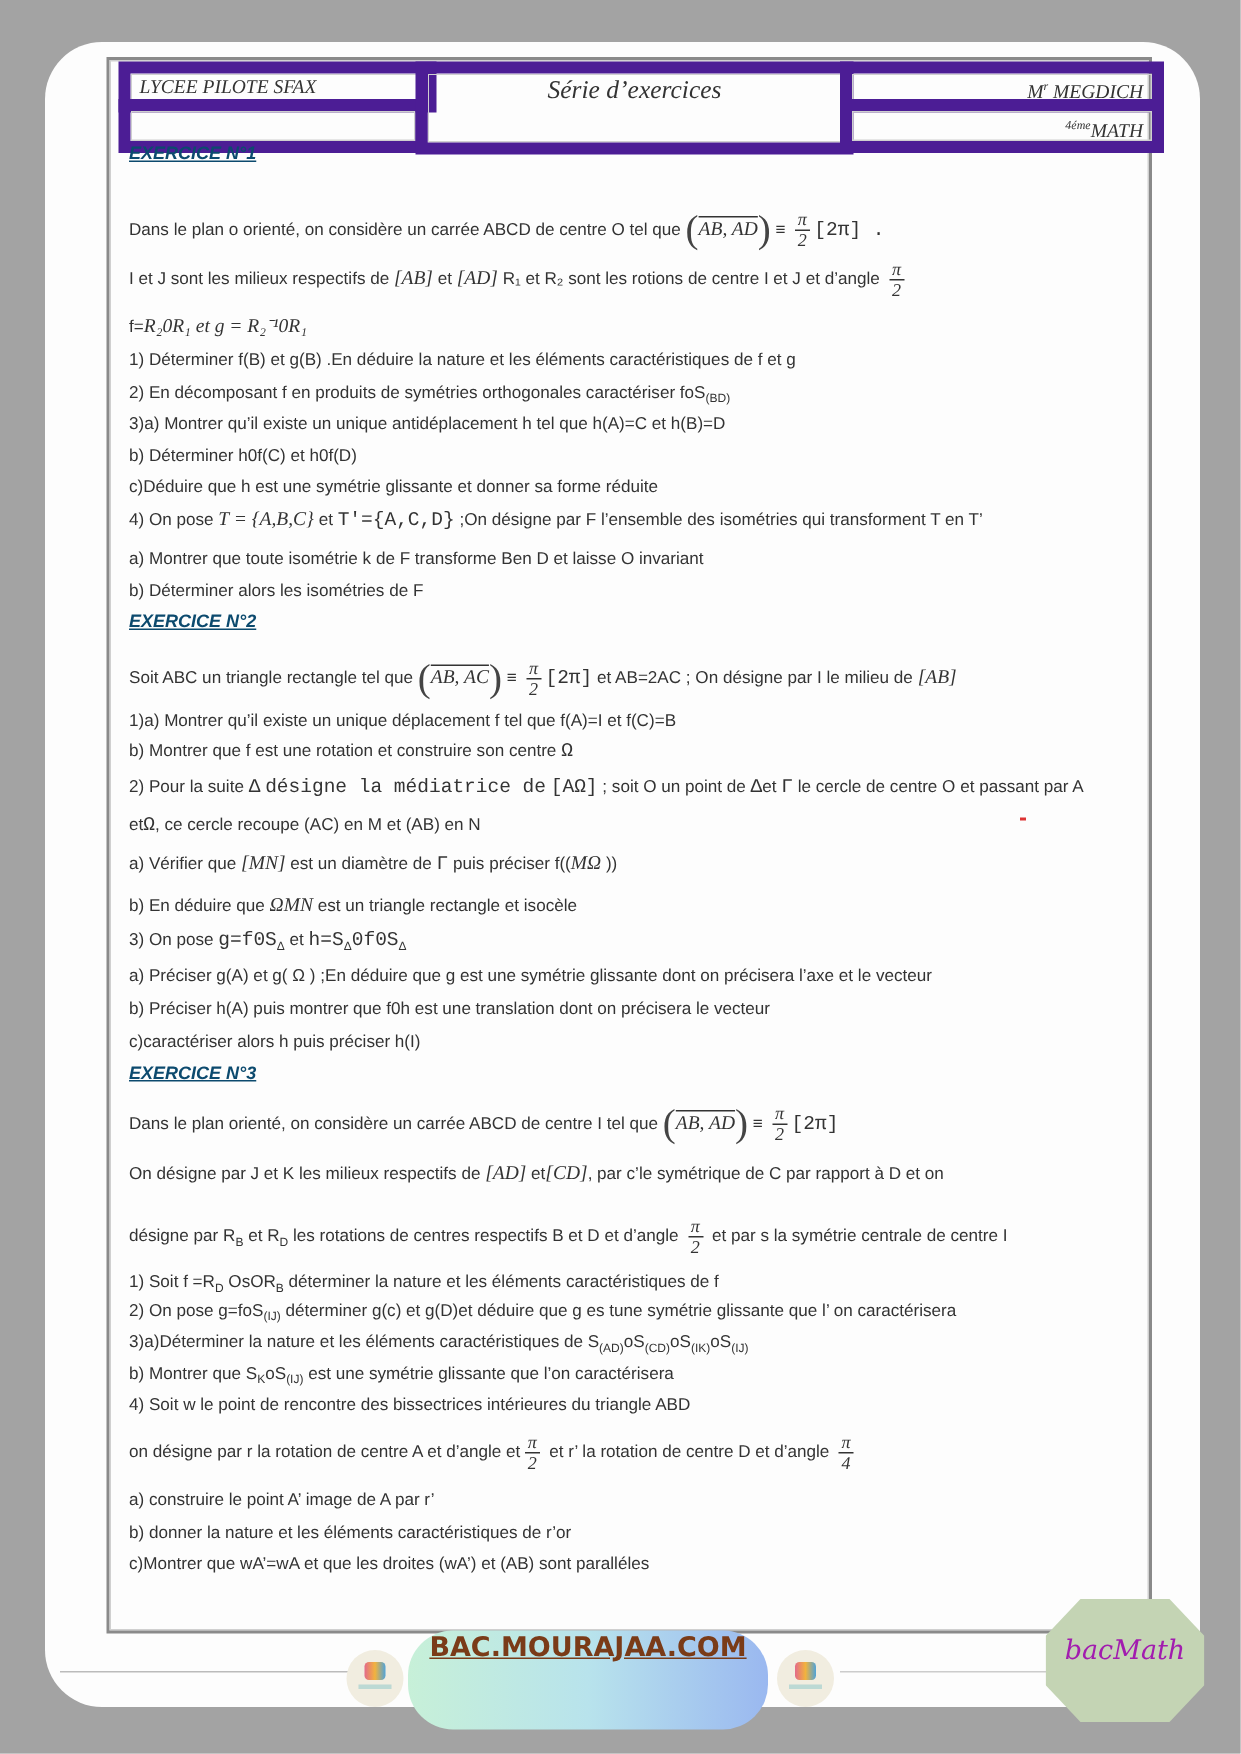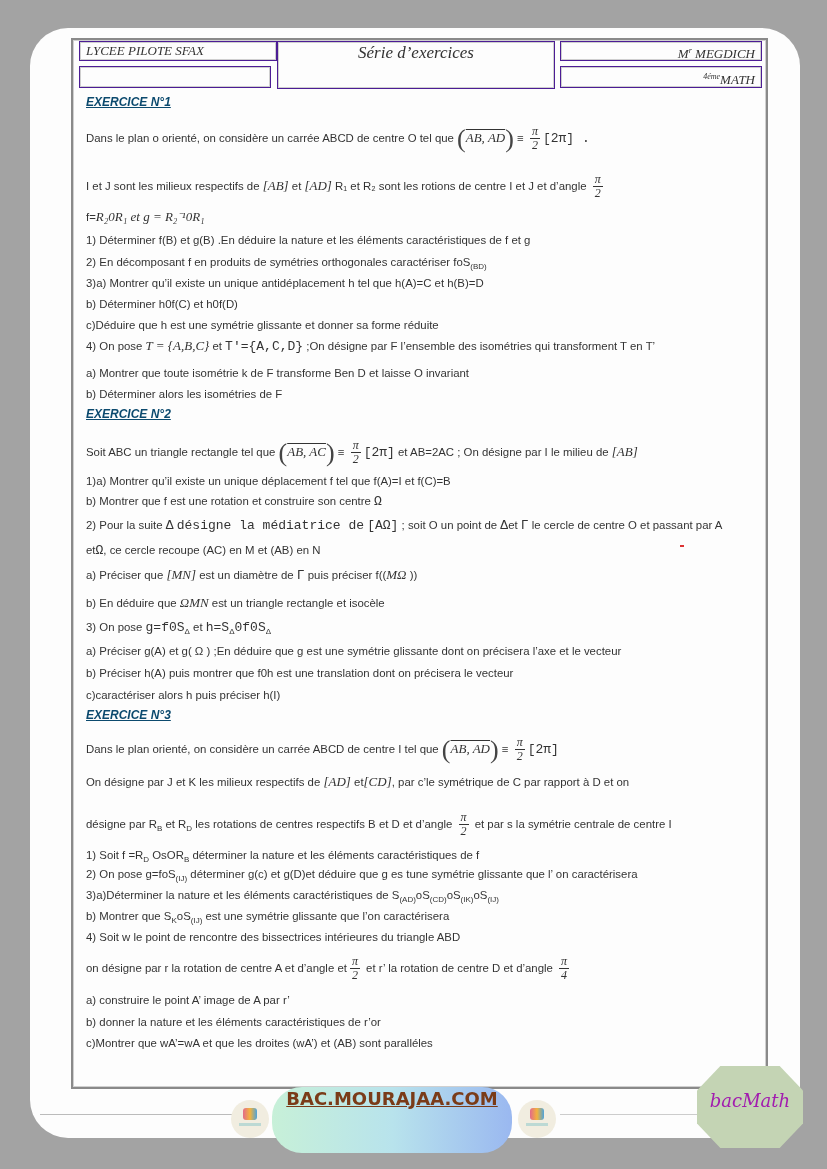--- a/index.html
+++ b/index.html
@@ -3,21 +3,21 @@
 <meta charset="utf-8">
 <style>
   html, body { margin:0; padding:0; }
   body { width:827px; height:1169px; background:#a3a3a3; position:relative; overflow:hidden;
          font-family:"Liberation Sans", sans-serif; color:#2b2b2b; }
   .frame { position:absolute; left:0; top:0; width:827px; height:1169px; background:#a3a3a3; }
   .paper { position:absolute; left:30px; top:28px; width:770px; height:1110px; background:#fdfdfd;
            border-radius:38px; }
   .outer-box { position:absolute; left:71px; top:38px; width:693px; height:1047px;
                border:2px solid #8a8a8a; box-shadow: inset 0 0 0 1px #d0d0d0; }
-  .hdr { position:absolute; border:1px solid #4c1d95; box-shadow: inset 0 0 0 1px #cfcfcf;
+  .hdr { position:absolute; border:8px solid #4c1d95; box-shadow: inset 0 0 0 1px #cfcfcf;
          font-family:"Liberation Serif", serif; font-style:italic; color:#333; }
   .hdr-left-top { left:79px; top:41px; width:190px; height:18px; font-size:13px; padding-left:6px; line-height:18px; }
   .hdr-left-bottom { left:79px; top:66px; width:190px; height:20px; }
   .hdr-center { left:277px; top:41px; width:276px; height:46px; text-align:center; font-size:17px; line-height:21px; }
   .hdr-right-top { left:560px; top:41px; width:194px; height:18px; font-size:13px; text-align:right; padding-right:6px; line-height:18px; }
   .hdr-right-bottom { left:560px; top:66px; width:194px; height:20px; font-size:13px; text-align:right; padding-right:6px; line-height:20px; }
   .hdr sup { font-size:8px; }
   .content { position:absolute; left:86px; top:93px; width:675px; font-size:11.4px; line-height:14px; color:#333; }
   .line { position:absolute; left:0; white-space:nowrap; }
   .ex-title { font-style:italic; text-decoration:underline; font-weight:bold; color:#0c4a6e; font-size:12px; }
@@ -60,21 +60,21 @@
 <div class="hdr hdr-center">
   <div>Série d’exercices</div>
 </div>
 <div class="hdr hdr-right-top"><span>M</span><sup>r</sup><span> MEGDICH</span></div>
 <div class="hdr hdr-right-bottom"><sup>4éme</sup><span>MATH</span></div>
 
 <div class="content">
 
   <div class="line ex-title" style="top:2px">EXERCICE N°1</div>
 
-  <div class="line" style="top:32px">
+  <div class="line" style="top:47px">
     <span>Dans le plan o orienté, on considère un carrée ABCD de centre O tel que</span>
     <span class="paren">(</span><span class="vec">AB, AD</span><span class="paren">)</span>
     <span>≡</span>
     <span class="frac"><span class="num">π</span><span class="den">2</span></span><span class="mathr">[2π] .</span>
   </div>
 
   <div class="line" style="top:80px">
     <span>I et J sont les milieux respectifs de</span>
     <span class="math">[AB]</span>
     <span>et</span>
@@ -123,21 +123,21 @@
     <span class="mathr">désigne la médiatrice de</span>
     <span class="mathr">[AΩ]</span>
     <span>; soit O un point de</span>
     <span class="mathr">Δ</span><span>et</span>
     <span class="mathr">Γ</span>
     <span>le cercle de centre O et passant par A</span>
   </div>
   <div class="line" style="top:450px"><span>et</span><span class="mathr">Ω</span><span>, ce cercle recoupe (AC) en M et (AB) en N</span></div>
 
   <div class="line" style="top:475px">
-    <span>a) Préciser que</span>
+    <span>a) Vérifier que</span>
     <span class="math">[MN]</span>
     <span>est un diamètre de</span>
     <span class="mathr">Γ</span>
     <span>puis préciser f((</span><span class="math">MΩ</span><span> ))</span>
   </div>
   <div class="line" style="top:503px">
     <span>b) En déduire que</span>
     <span class="math">ΩMN</span>
     <span>est un triangle rectangle et isocèle</span>
   </div>

